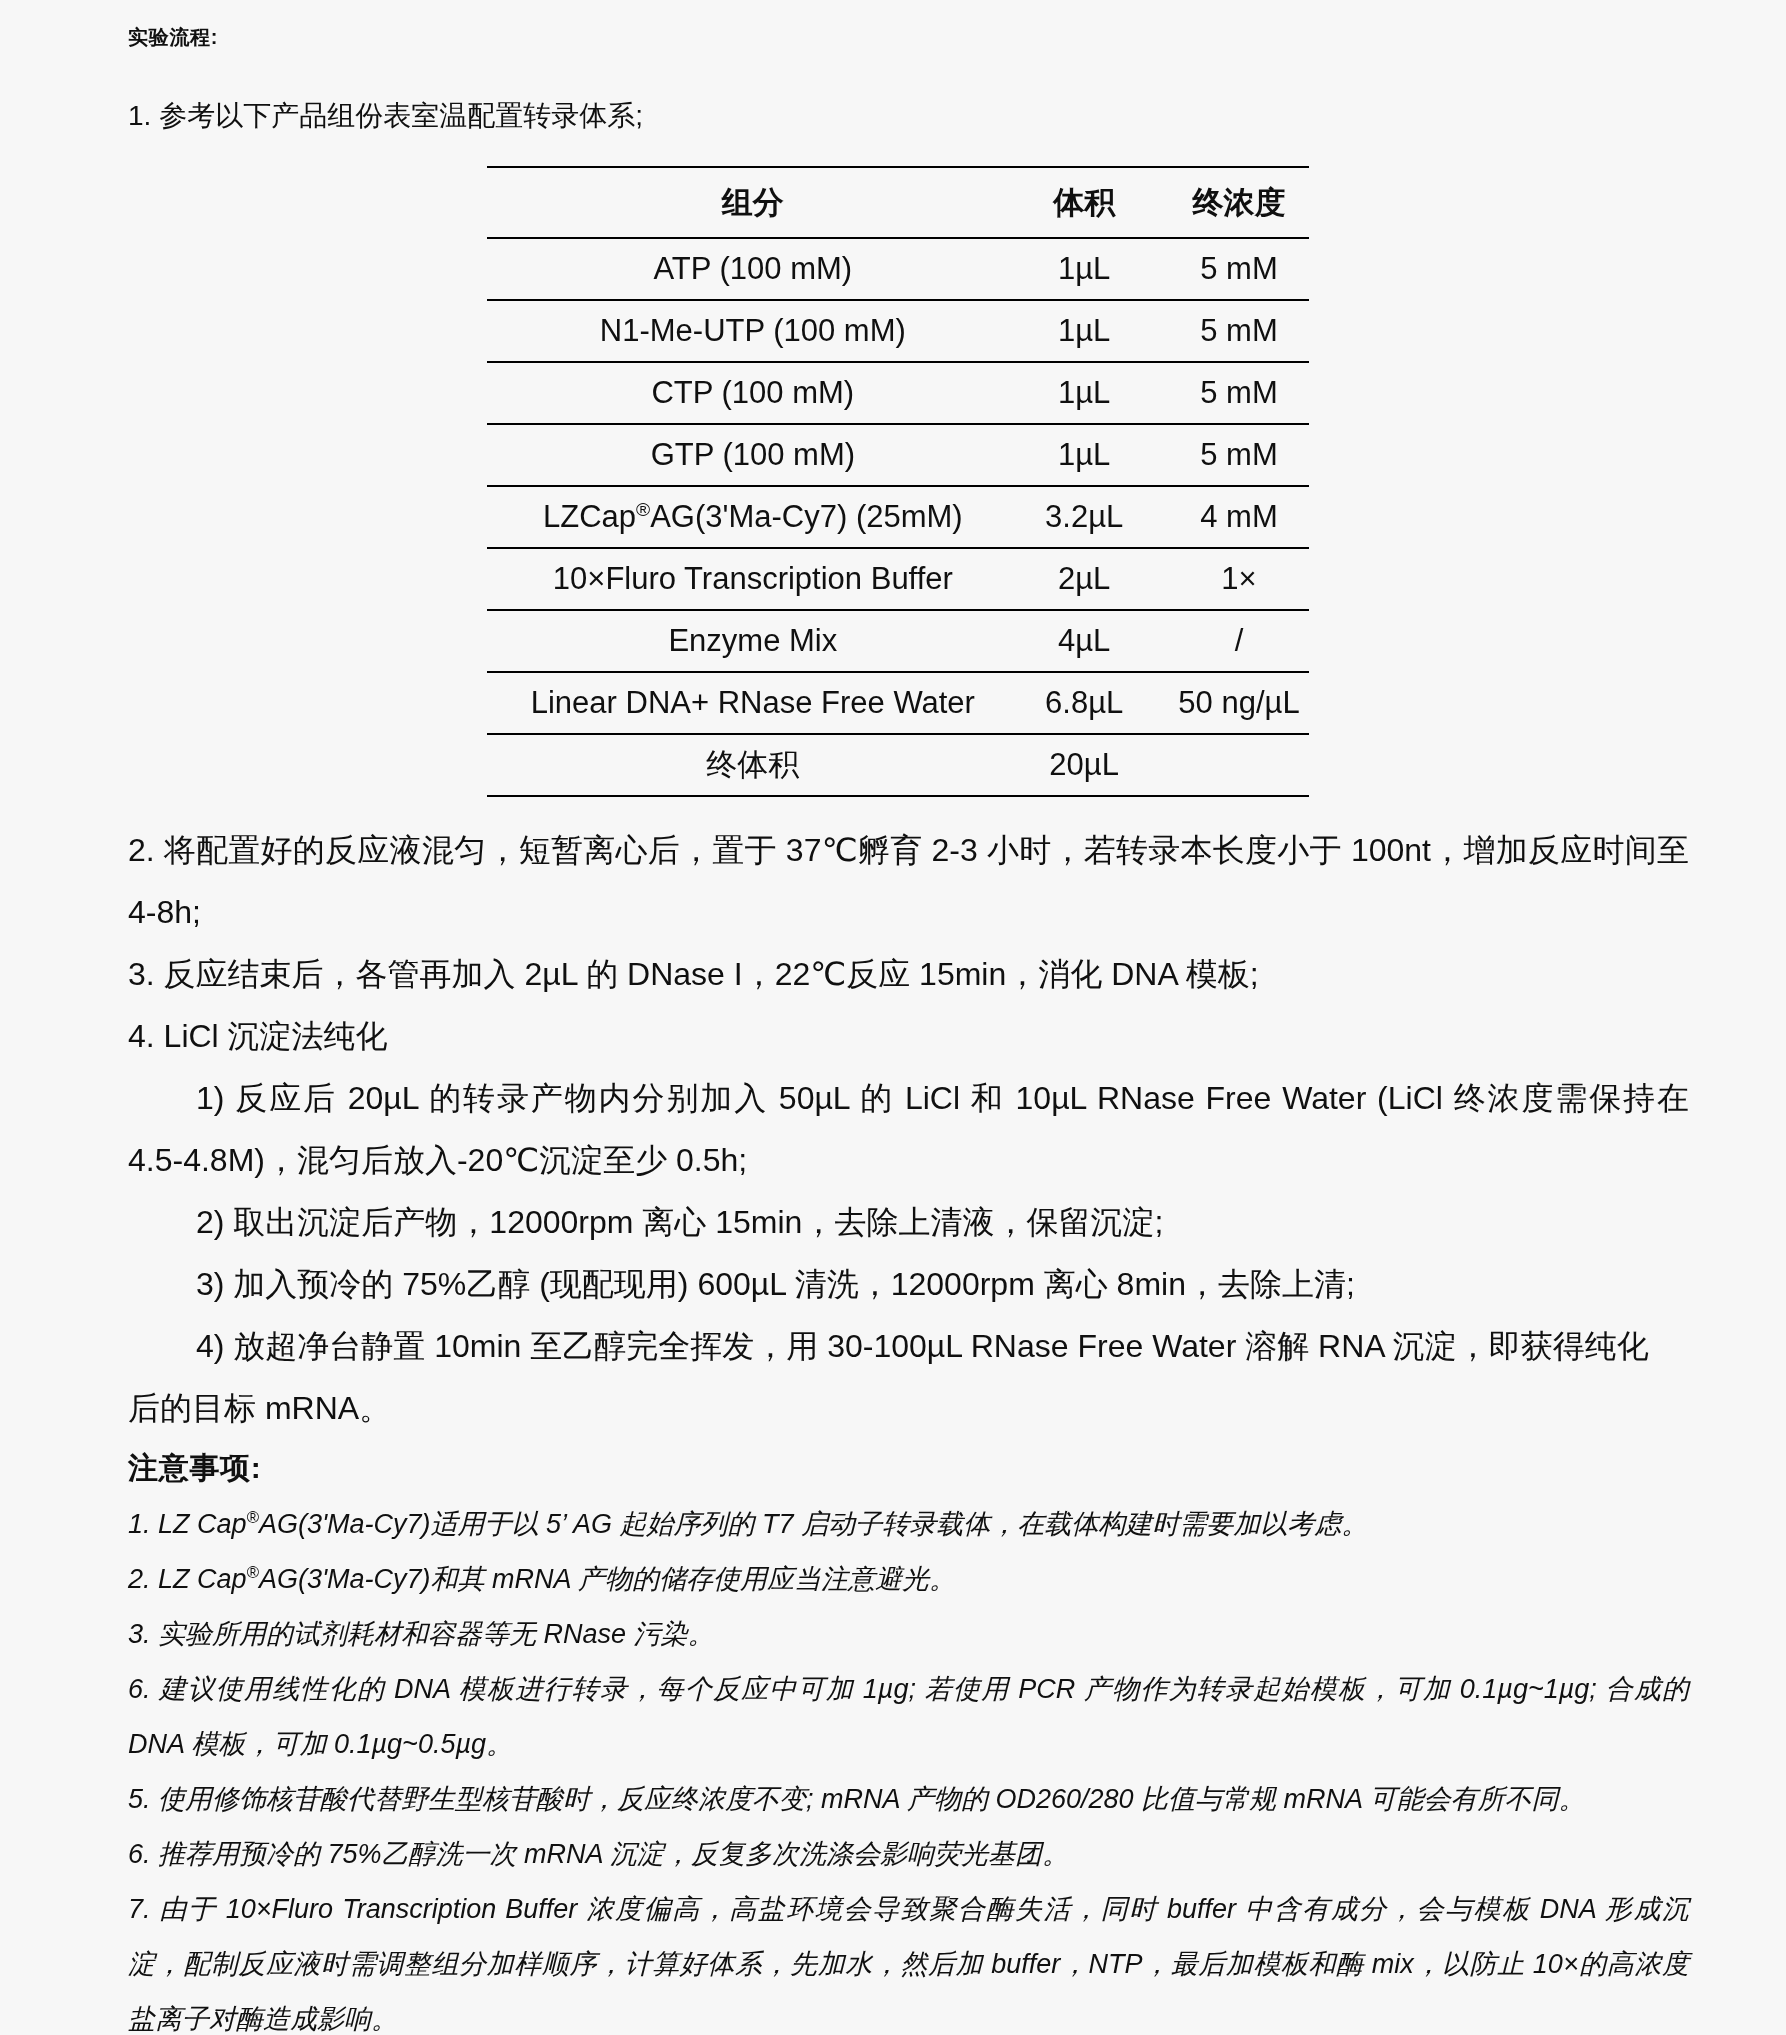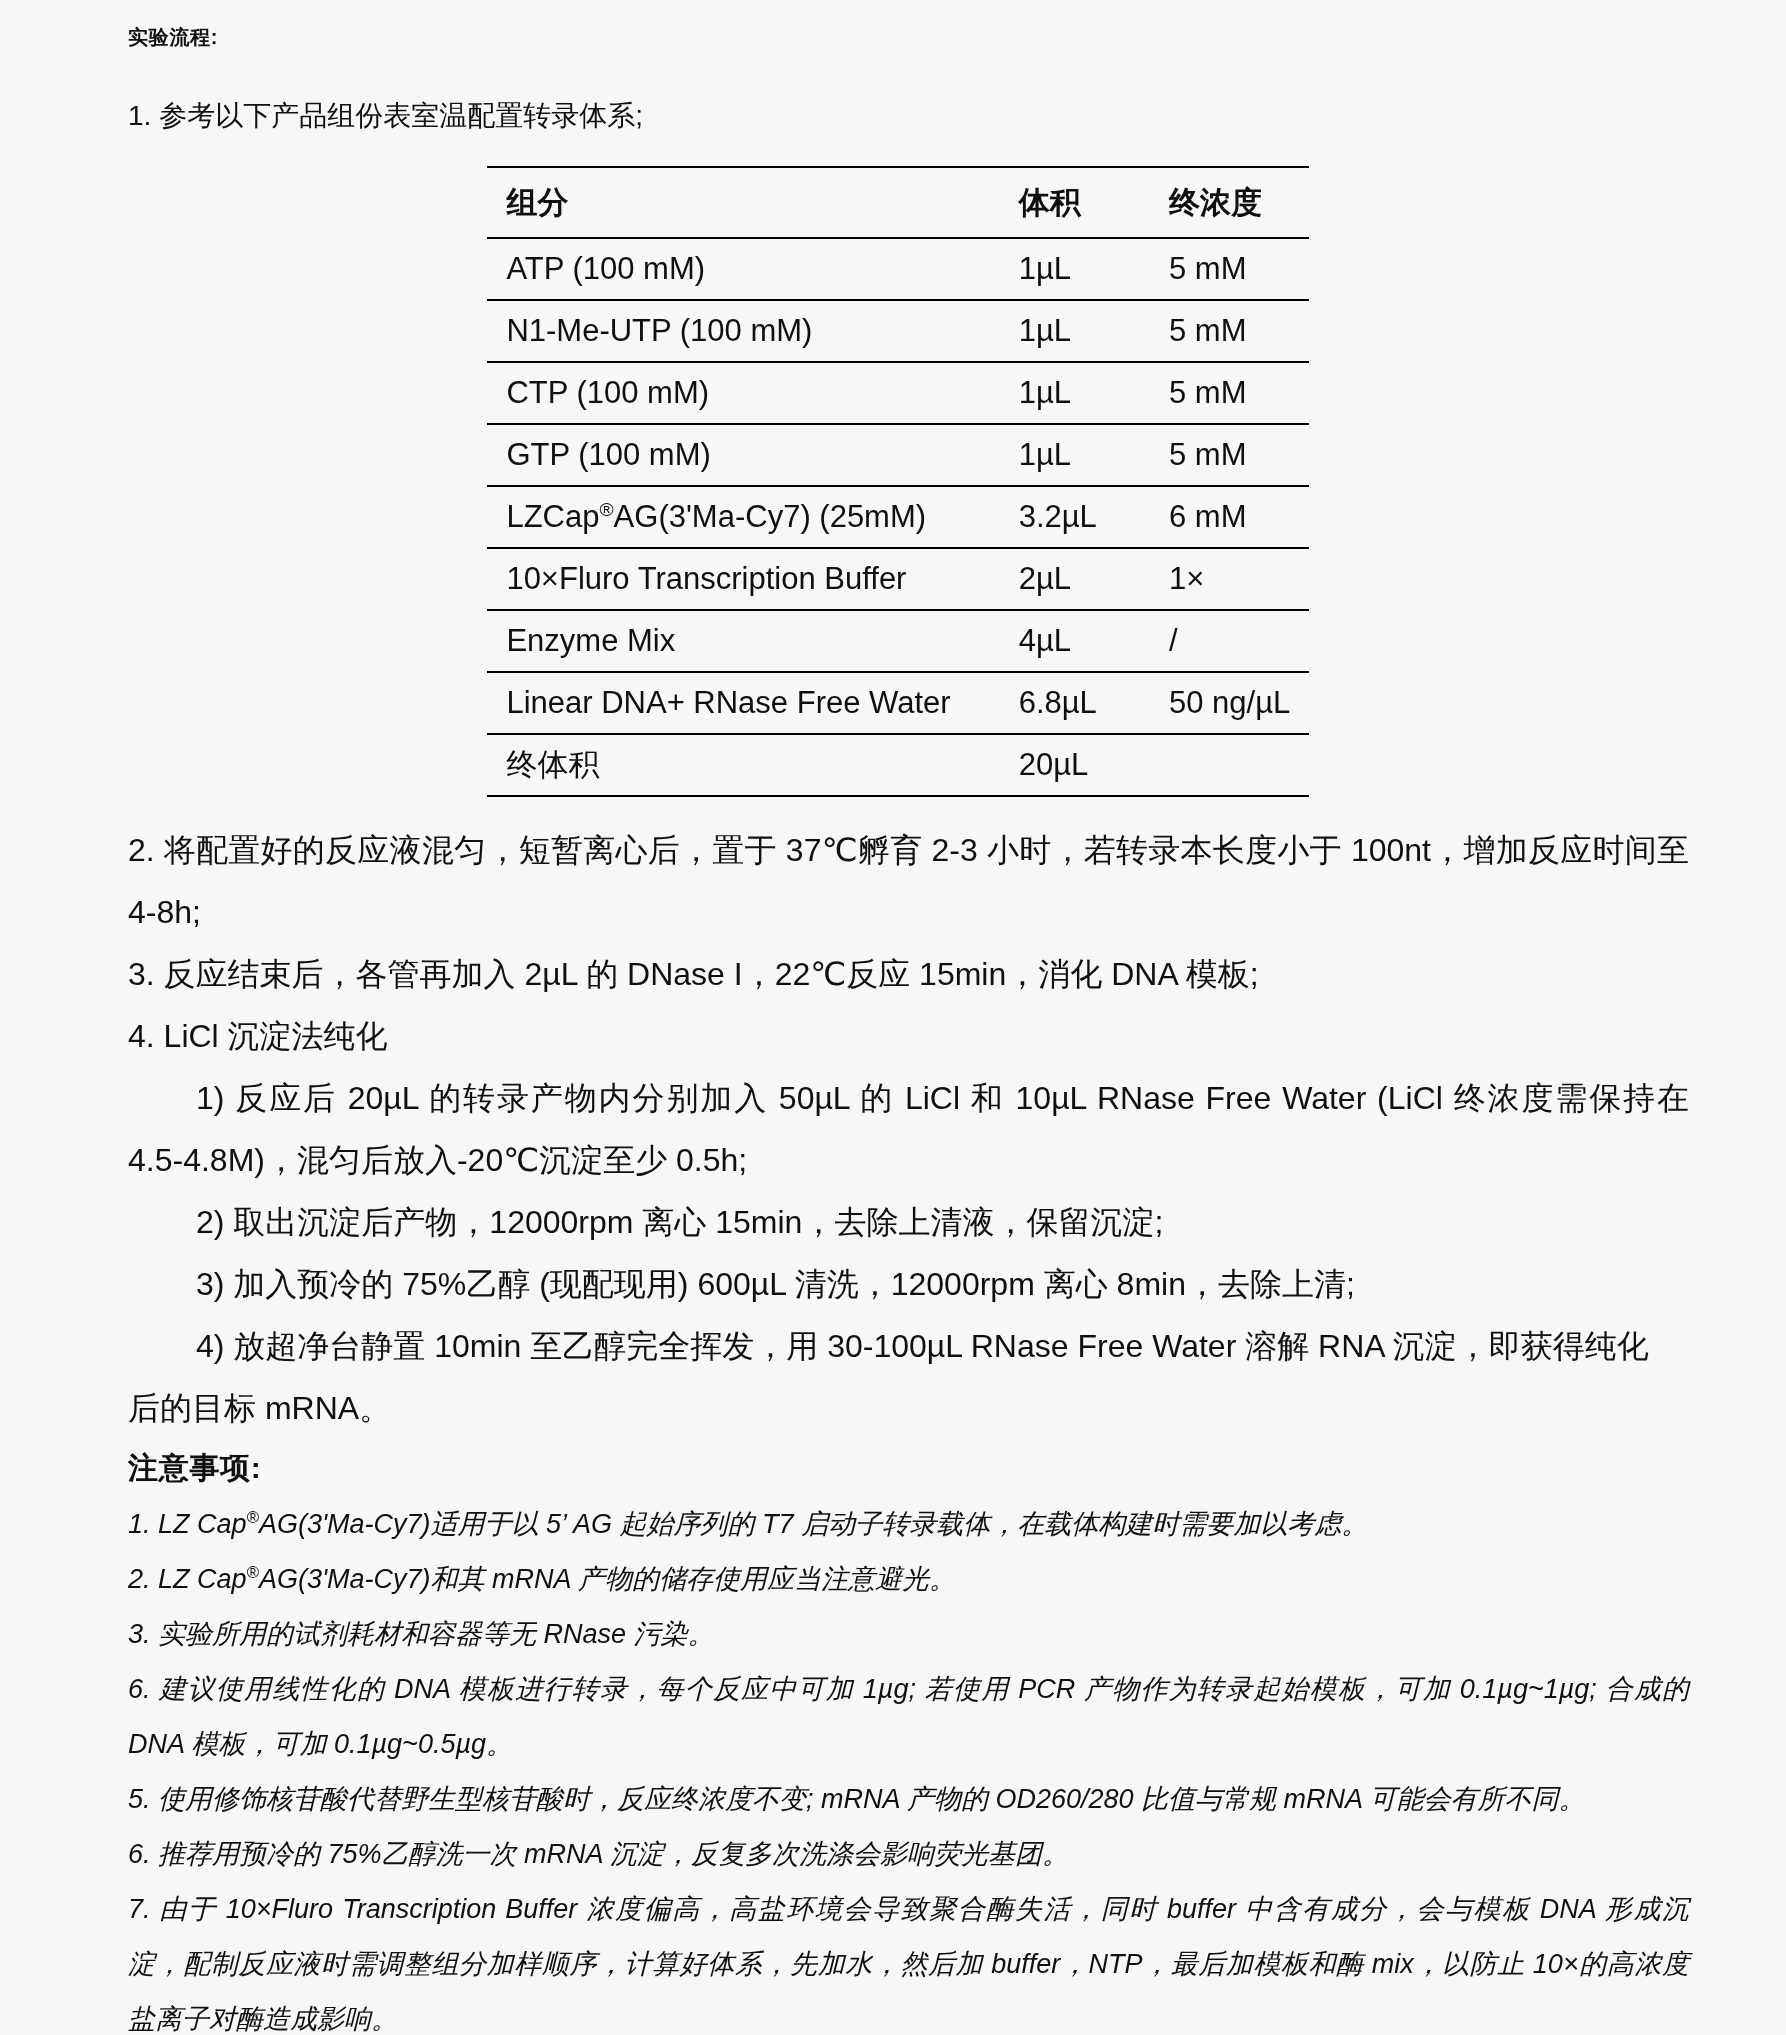--- a/index.html
+++ b/index.html
@@ -28,20 +28,21 @@
     margin-left:359px;
     width:822px;
     border-collapse:collapse;
     border-top:2.9px solid #000;
     border-bottom:2.9px solid #000;
     font-size:31px;
   }
   table.reagents td{
     vertical-align:middle;
     padding:0 0 0 19.4px;
+    text-align:center;
   }
   table.reagents tr.hdr td{
     height:69px;
     font-weight:bold;
   }
   table.reagents tr.data td{
     height:60px;
     border-top:2.9px solid #000;
   }
   td.c1{width:493px;}
@@ -109,21 +110,21 @@
       <td class="c3">5 mM</td>
     </tr>
     <tr class="data">
       <td class="c1">GTP (100 mM)</td>
       <td class="c2">1µL</td>
       <td class="c3">5 mM</td>
     </tr>
     <tr class="data">
       <td class="c1"><span>LZCap</span><sup class="reg">®</sup><span>AG(3'Ma-Cy7) (25mM)</span></td>
       <td class="c2">3.2µL</td>
-      <td class="c3">6 mM</td>
+      <td class="c3">4 mM</td>
     </tr>
     <tr class="data">
       <td class="c1">10×Fluro Transcription Buffer</td>
       <td class="c2">2µL</td>
       <td class="c3">1×</td>
     </tr>
     <tr class="data">
       <td class="c1">Enzyme Mix</td>
       <td class="c2">4µL</td>
       <td class="c3">/</td>

